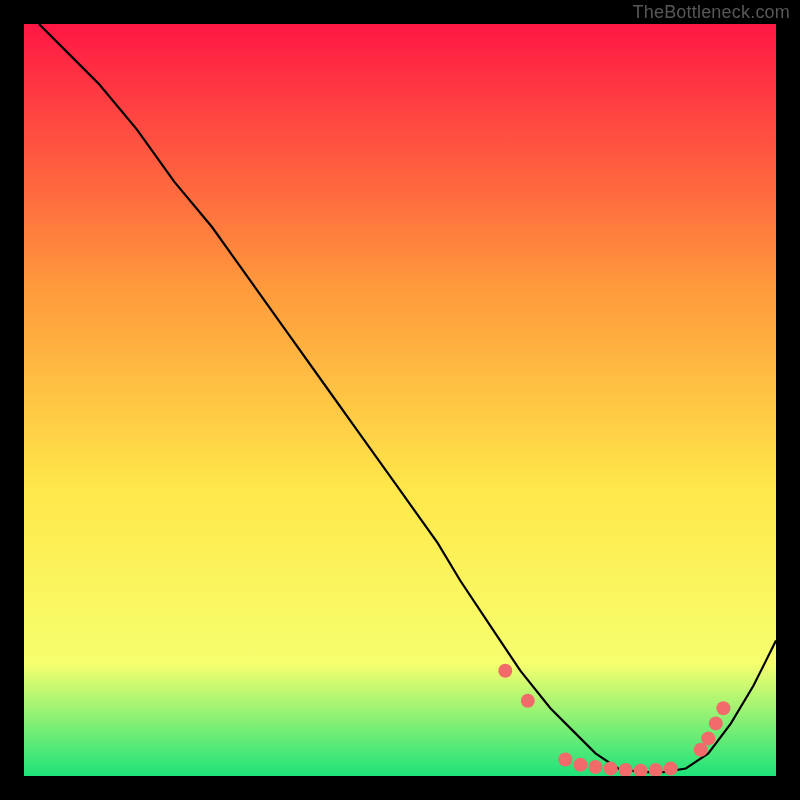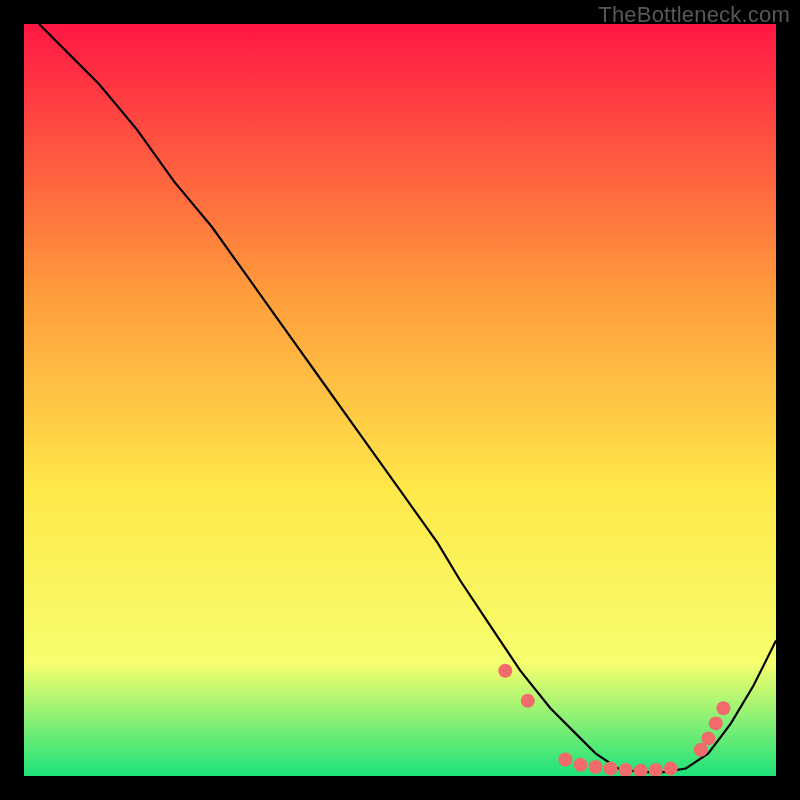--- a/index.html
+++ b/index.html
@@ -24,21 +24,21 @@
     left: 24px;
     top: 24px;
     width: 752px;
     height: 752px;
   }
   .plot svg { display: block; }
   .watermark {
     position: absolute;
     top: 2px;
     right: 10px;
-    font-size: 22px;
+    font-size: 18px;
     color: #575757;
     font-weight: 500;
     letter-spacing: 0.2px;
   }
 </style>
 </head>
 <body>
 
 <div class="frame">
   <div class="plot">

